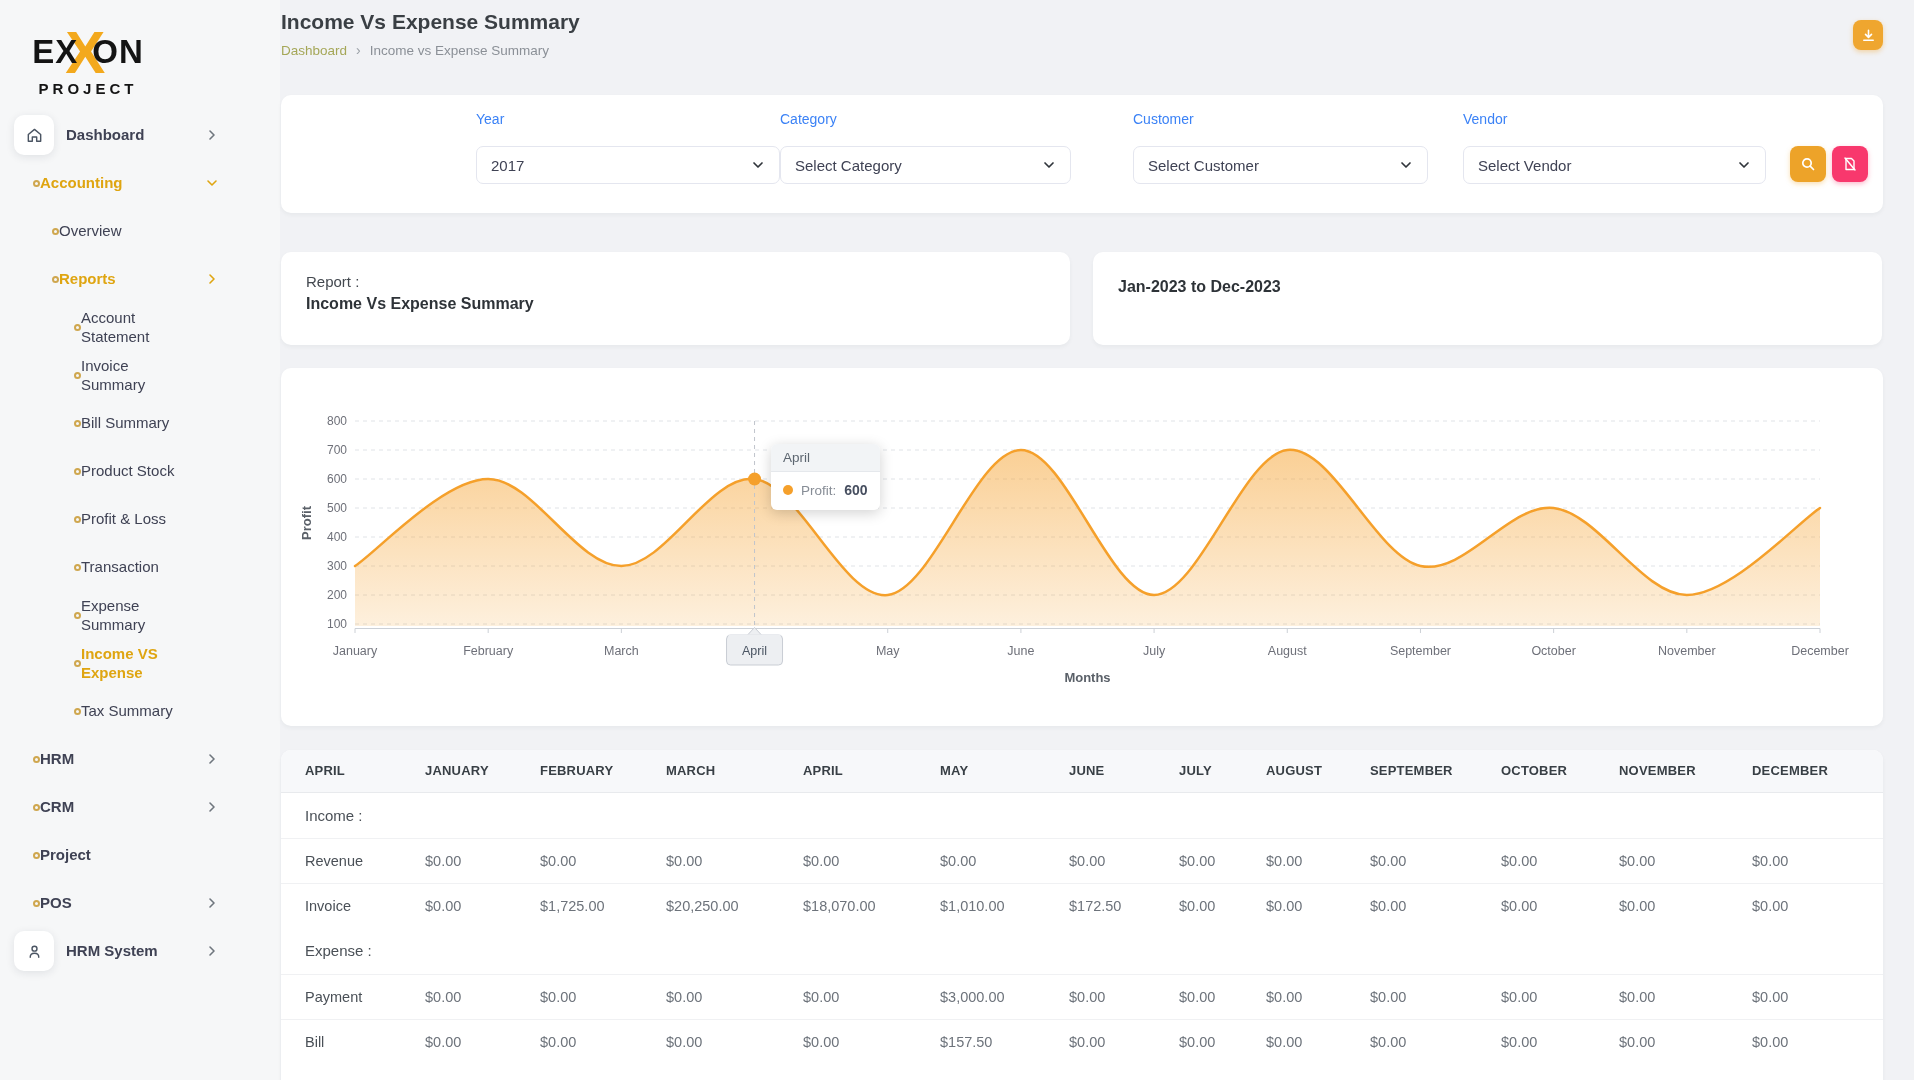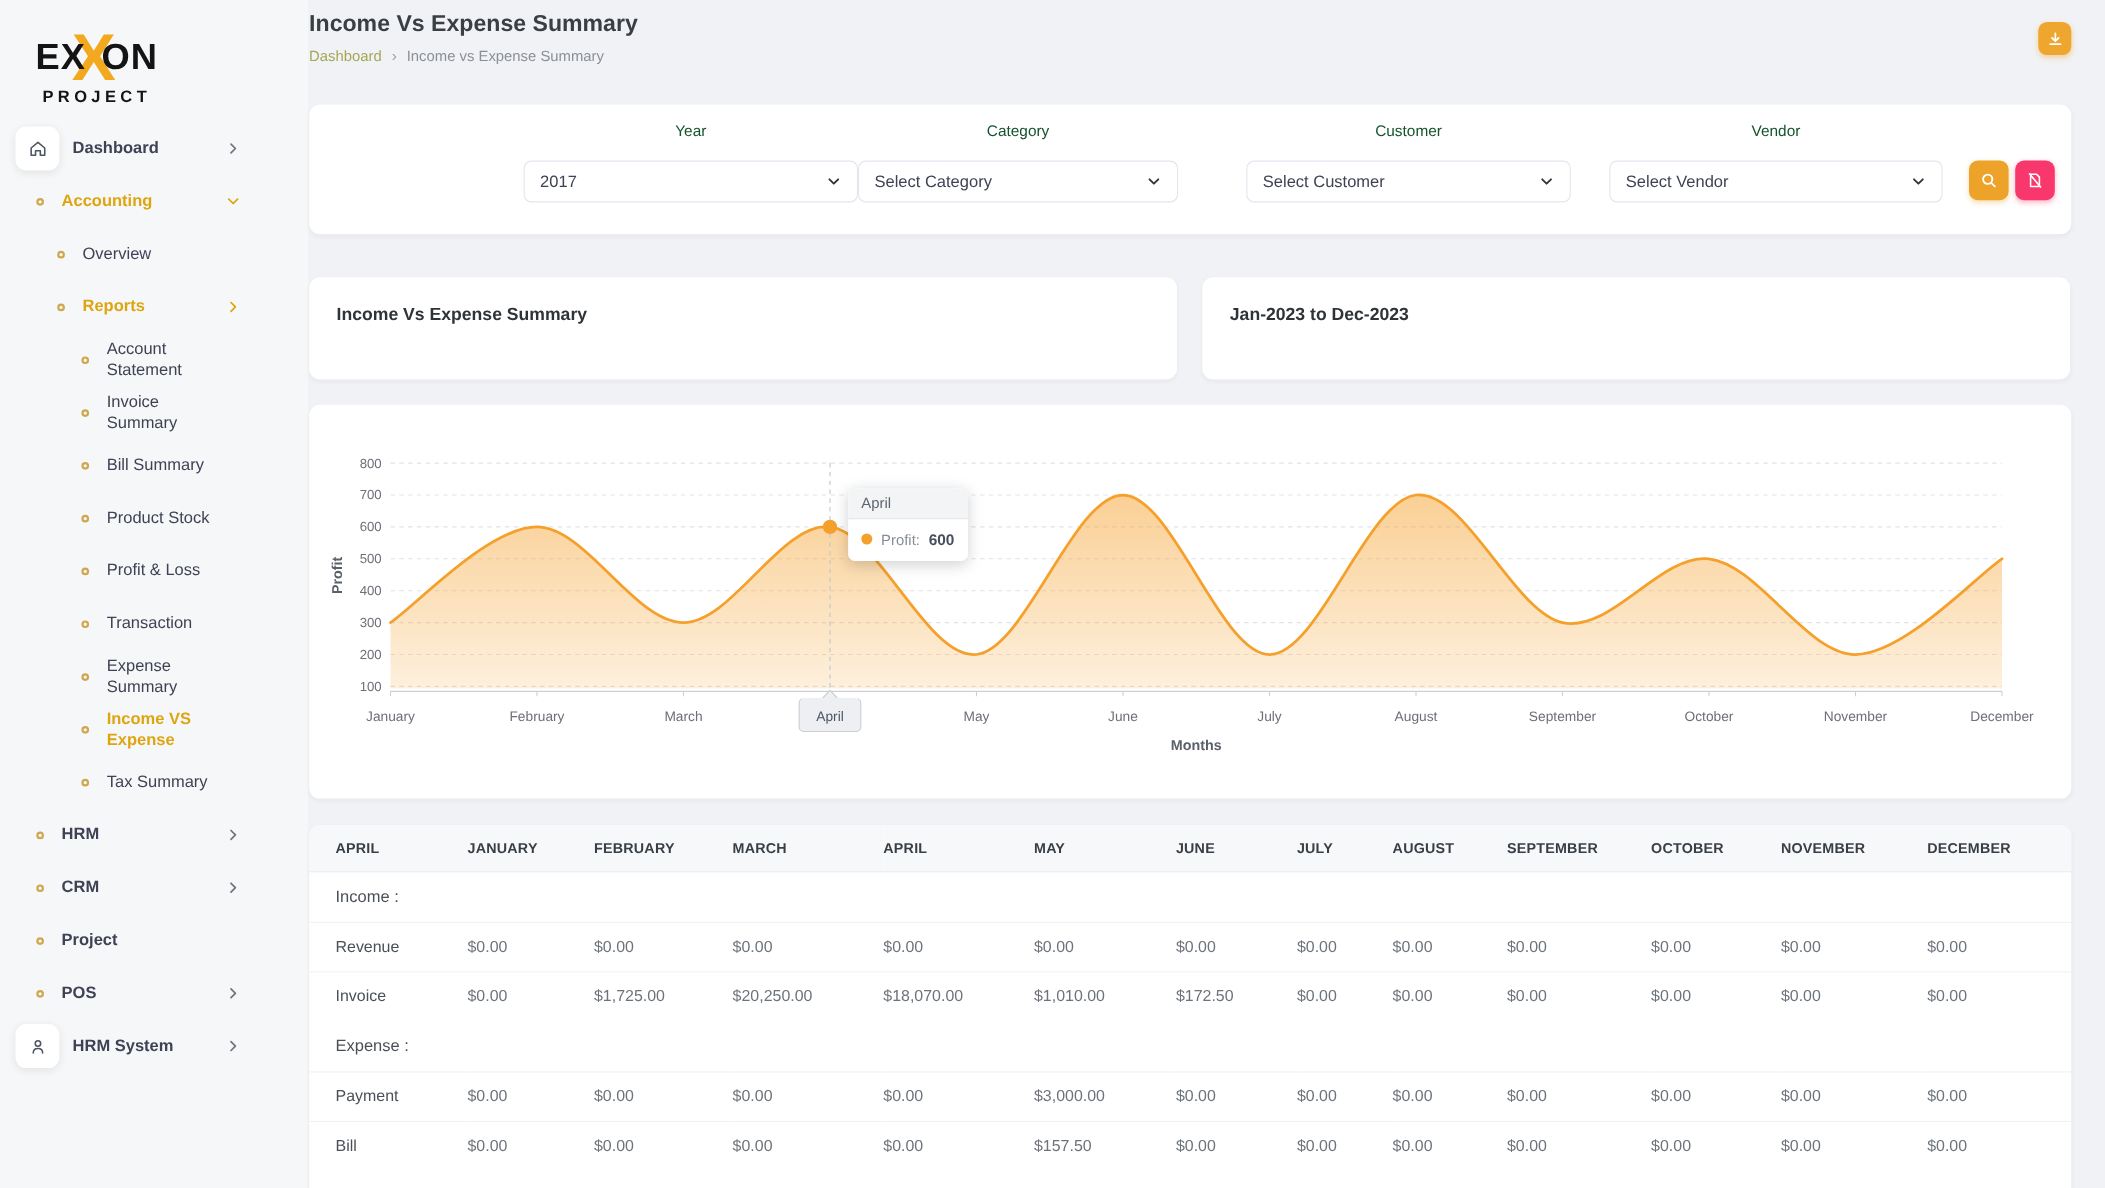--- a/index.html
+++ b/index.html
@@ -16,21 +16,21 @@
   .logo-line { display:flex; align-items:center; justify-content:center; height:60px; }
   .lg-black { position:relative; z-index:1; font-size:33px; font-weight:800; letter-spacing:1px; color:#141414; }
   .lg-x { position:relative; z-index:0; font-size:60px; font-weight:800; color:#f3a91d; line-height:1; margin:0 -13px; top:1px; }
   .logo-sub { font-size:15px; font-weight:700; letter-spacing:4px; color:#141414; margin-top:-2px; }
   #side-menu { margin-top:14px; }
   .mi { display:flex; align-items:center; min-height:48px; position:relative; cursor:pointer; }
   .mi .dot { width:7px; height:7px; border:2px solid #cfa74f; border-radius:50%; flex:0 0 auto; }
   .mi.lvl0 .dot { margin-left:33px; }
   .mi.lvl1 .dot { margin-left:52px; }
   .mi.lvl2 .dot { margin-left:74px; }
-  .mi .mlabel { margin-left:16px; font-size:15px; font-weight:500; color:#3f4254; line-height:1.3; }
+  .mi .mlabel { margin-left:0; font-size:15px; font-weight:500; color:#3f4254; line-height:1.3; }
   .mi.lvl0 .mlabel { font-weight:600; }
   .mi.lvl2 .mlabel { max-width:112px; }
   .mi.gold .mlabel { color:#dfa511; font-weight:700; }
   .mi .chev { position:absolute; right:62px; top:50%; transform:translateY(-50%); color:#6f767e; display:flex; }
   .mi .chev.down svg { transform:rotate(90deg); }
   .mi.gold .chev { color:#dfa511; }
   .ibox { width:40px; height:40px; margin-left:14px; background:#fff; border-radius:10px;
           box-shadow:0 2px 8px rgba(30,40,60,.10); display:flex; align-items:center; justify-content:center; flex:0 0 auto; }
   .ibox + .mlabel { margin-left:12px; }
   
@@ -41,21 +41,21 @@
   .bc-link { color:#a5a758; cursor:pointer; text-decoration:none; }
   .bc-sep { color:#9aa0a6; font-size:14px; }
   .bc-cur { color:#8b9097; }
   .dl-btn { position:absolute; right:1px; top:10px; width:30px; height:30px; border:none; border-radius:8px;
             background:#efa62f; display:flex; align-items:center; justify-content:center; cursor:pointer;
             box-shadow:0 2px 5px rgba(239,166,47,.4); }
   .card { position:absolute; background:#fff; border-radius:10px; box-shadow:0 2px 4px rgba(40,50,60,.05); }
   
   .filter-card { left:1px; top:95px; width:1602px; height:118px; }
   .fgroup { position:absolute; top:16px; }
-  .fgroup label { display:block; font-size:14px; color:#14532d;text-align:center; }
+  .fgroup label { display:block; font-size:14px; color:#3b82f6; }
   .fselect { position:absolute; top:35px; left:0; right:0; height:38px; border:1px solid #e4e6ef; border-radius:7px;
              background:#fff; display:flex; align-items:center; padding:0 14px; font-size:15px; color:#3f4254; cursor:pointer; }
   .fselect .sel-chev { margin-left:auto; color:#30353b; display:flex; }
   .fbtn { position:absolute; top:51px; width:36px; height:36px; border:none; border-radius:8px; cursor:pointer;
           display:flex; align-items:center; justify-content:center; }
   .btn-search { left:1509px; background:#eda329; box-shadow:0 2px 5px rgba(237,163,41,.35); }
   .btn-reset  { left:1551px; background:#f8386d; box-shadow:0 2px 5px rgba(248,56,109,.35); }
   
   .report-card   { left:1px;   top:252px; width:789px; height:93px; padding:21px 25px; }
   .duration-card { left:813px; top:252px; width:789px; height:93px; padding:21px 25px; }
@@ -292,20 +292,21 @@
       <span style="display:flex">
         <svg width="16" height="16" viewBox="0 0 16 16">
             <path d="M4 2.5h5.5L12 5v8.5H4z" fill="none" stroke="#fff" stroke-width="1.4" stroke-linejoin="round"></path>
             <path d="M3 2l10 12" stroke="#fff" stroke-width="1.5" stroke-linecap="round"></path>
           </svg>
       </span>
     </button>
   </section>
 
   <section class="card report-card">
+    <div class="ic-label">Report :</div>
     <div class="ic-value">Income Vs Expense Summary</div>
   </section>
   <section class="card duration-card">
     <div class="ic-value">Jan-2023 to Dec-2023</div>
   </section>
 
   <section class="card chart-card">
     <svg id="chart-svg" width="1602" height="358">
         <defs>
           <linearGradient id="ag" x1="0" y1="0" x2="0" y2="1">

